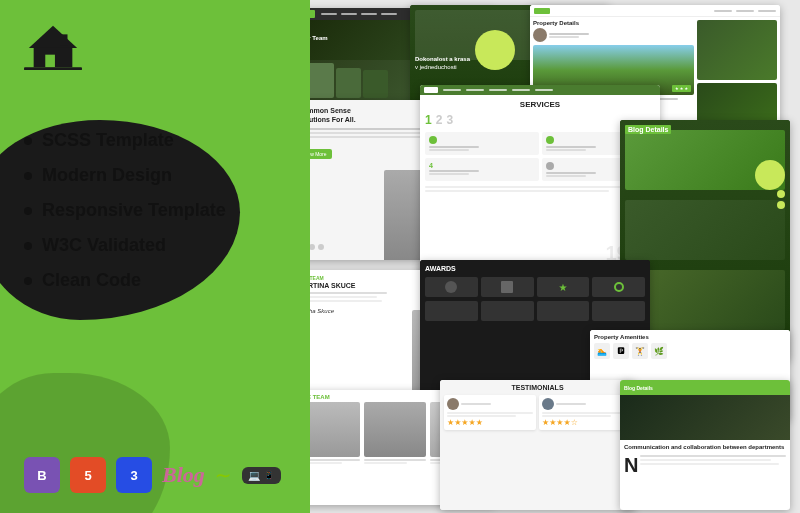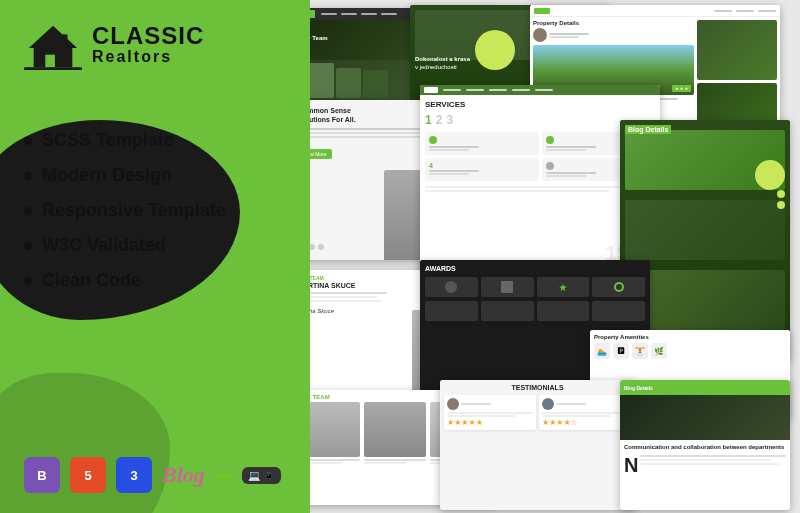--- a/index.html
+++ b/index.html
@@ -498,24 +498,20 @@
       <polygon points="5,28 30,5 55,28" fill="#1a1a1a"></polygon>
 
       <rect x="10" y="28" width="40" height="20" fill="#1a1a1a"></rect>
 
       <rect x="22" y="35" width="10" height="13" fill="#6dc03a"></rect>
 
       <rect x="38" y="14" width="7" height="12" fill="#1a1a1a"></rect>
 
       <rect x="0" y="48" width="60" height="3" fill="#1a1a1a" rx="1"></rect>
     </svg>
-    <div class="logo-text">
-      <span class="logo-title">CLASSIC</span>
-      <span class="logo-subtitle">Realtors</span>
-    </div>
   </div>
 
   <ul class="features-list">
     <li>
       <span class="bullet"></span>
       <span>SCSS Template</span>
     </li>
     <li>
       <span class="bullet"></span>
       <span>Modern Design</span>
@@ -660,21 +656,21 @@
 
       <div class="services-nav">
         <div style="width:14px;height:6px;background:#fff;border-radius:1px;"></div>
         <div class="nav-link-white"></div>
         <div class="nav-link-white"></div>
         <div class="nav-link-white"></div>
         <div class="nav-link-white"></div>
         <div class="nav-link-white"></div>
       </div>
       <div style="padding:5px;background:#fff;">
-        <div style="font-size:8px;font-weight:bold;color:#222;margin-bottom:4px;">SERVICES</div>
+        <div style="font-size:8px;font-weight:bold;color:#222;text-align:center;margin-bottom:4px;">SERVICES</div>
 
         <div style="display:flex;gap:4px;margin-bottom:5px;">
           <div style="font-size:12px;font-weight:bold;color:#6dc03a;">1</div>
           <div style="font-size:12px;font-weight:bold;color:#ccc;">2</div>
           <div style="font-size:12px;font-weight:bold;color:#ccc;">3</div>
         </div>
 
         <div style="display:grid;grid-template-columns:1fr 1fr;gap:3px;">
           <div style="background:#f5f5f5;padding:4px;border-radius:2px;">
             <div style="width:8px;height:8px;background:#6dc03a;border-radius:50%;margin-bottom:2px;"></div>

